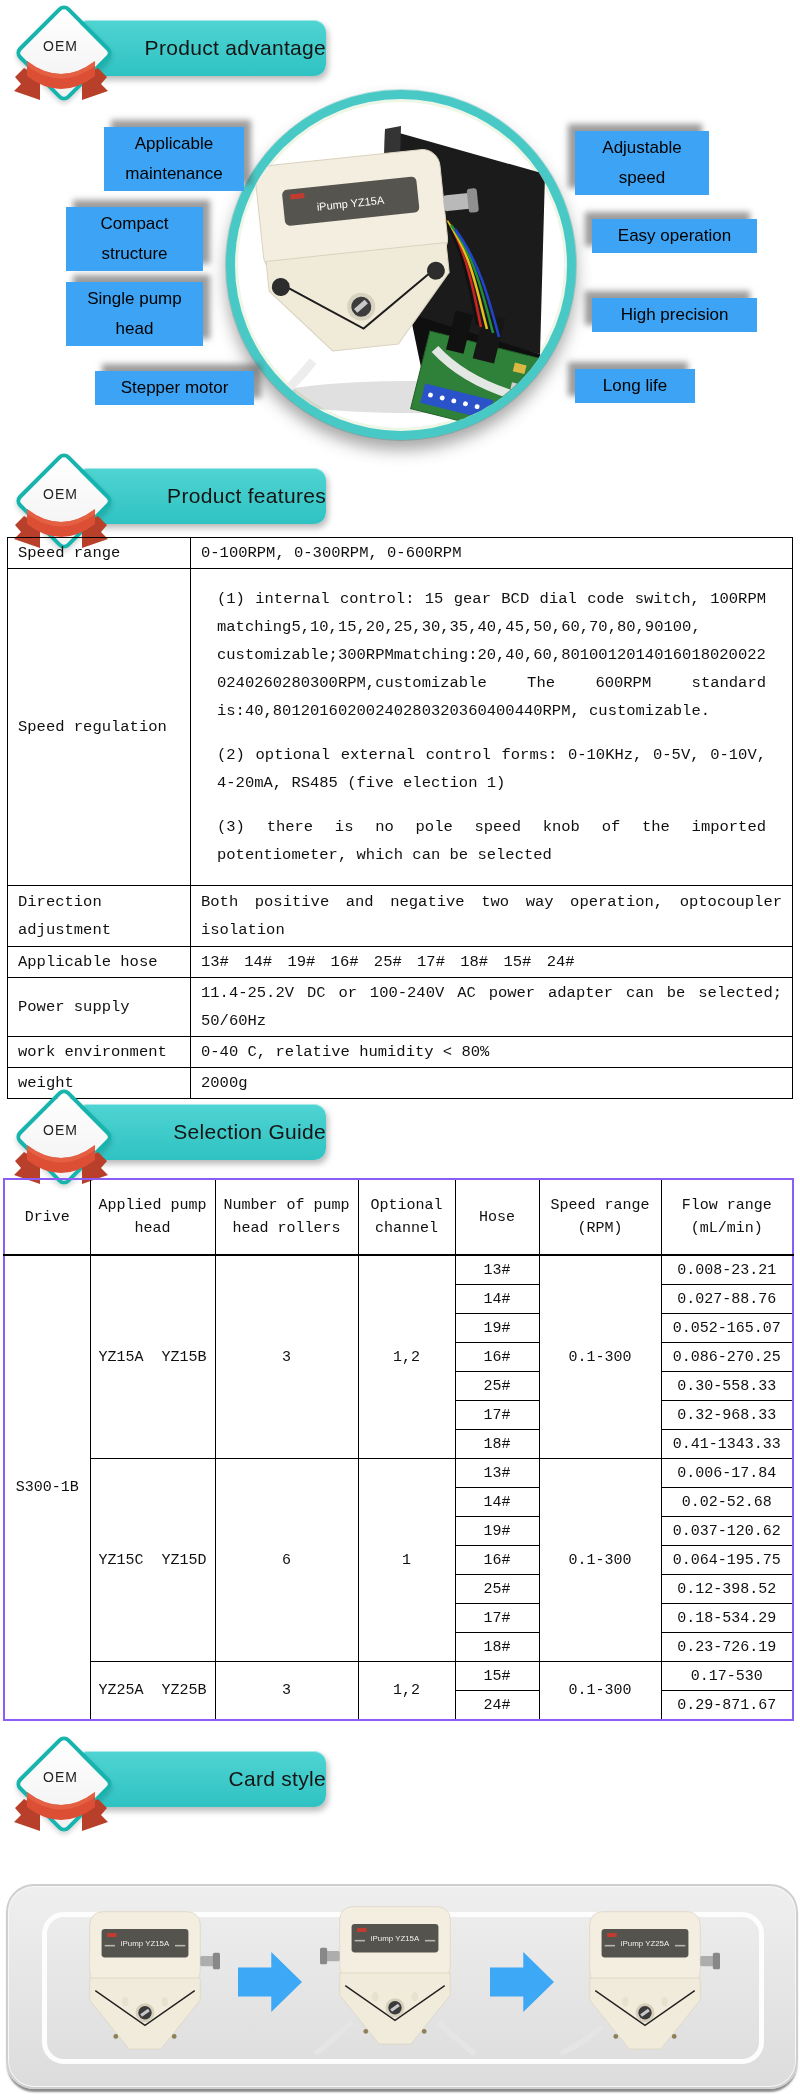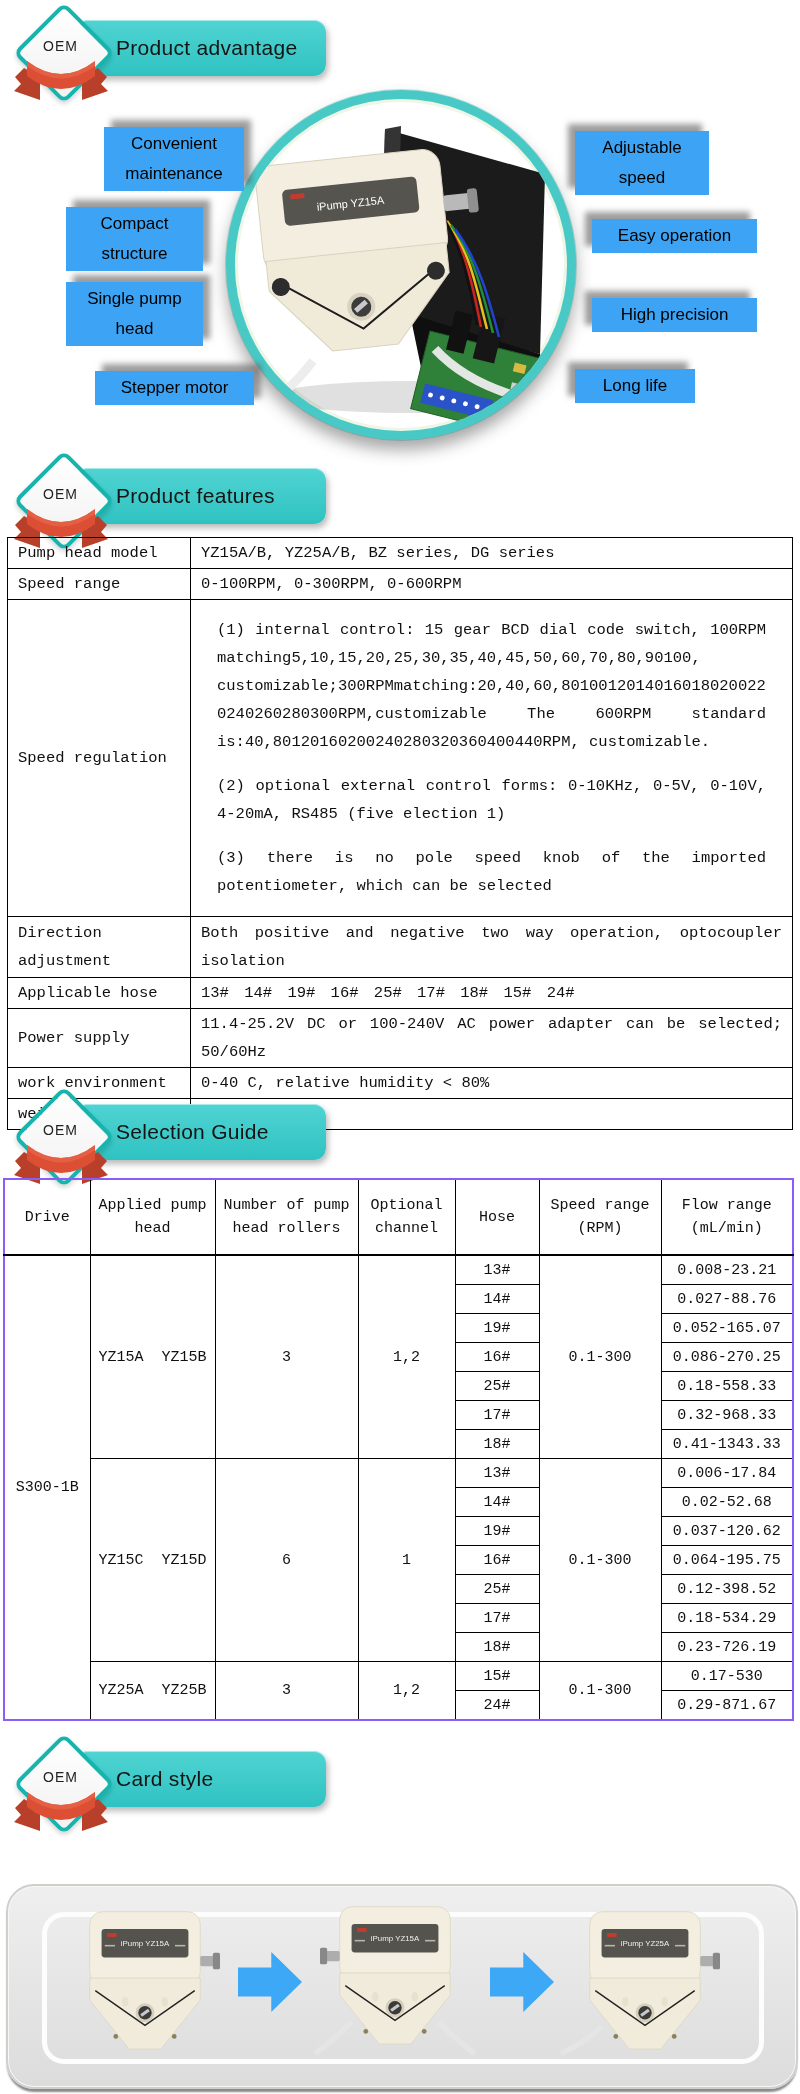--- a/index.html
+++ b/index.html
@@ -5,21 +5,21 @@
   html,body{margin:0;padding:0;background:#fff;}
   #page{position:relative;width:800px;height:2094px;background:#fff;overflow:hidden;
         font-family:"Liberation Sans","DejaVu Sans",sans-serif;}
 
   
   .sec-hdr{position:absolute;left:8px;width:345px;height:115px;}
   .hdr-bar{position:absolute;left:68px;top:18px;width:250px;height:56px;border-radius:12px;
            background:linear-gradient(#4fd4d2,#2fc2c2);
            box-shadow:2px 4px 6px rgba(0,0,0,.28), inset 0 1px 0 rgba(255,255,255,.5);}
   .hdr-title{position:absolute;left:40px;right:0;top:0;height:56px;line-height:56px;
-             text-align:left;font-size:21px;font-weight:500;color:#141414;letter-spacing:.3px;}
+             text-align:right;font-size:21px;font-weight:500;color:#141414;letter-spacing:.3px;}
   .badge{position:absolute;left:0;top:0;width:110px;height:112px;}
   .diamond{position:absolute;left:20px;top:15px;width:64px;height:64px;background:linear-gradient(135deg,#ffffff,#f1f1f1);
            border:4px solid #17b4ae;border-radius:8px;transform:rotate(45deg);
            box-shadow:2px 2px 5px rgba(0,0,0,.18);}
   .badge-label{position:absolute;left:0;top:36px;width:105px;text-align:center;
                font-size:14px;letter-spacing:1px;color:#222;}
   .ribbon{position:absolute;left:6px;top:58px;width:94px;height:42px;}
 
   
   .adv-label{position:absolute;background:#3da4f5;color:#000;text-align:center;
@@ -148,21 +148,21 @@
         <circle cx="14" cy="122" r="9" fill="#2d2d2d"></circle>
         <circle cx="170" cy="122" r="9" fill="#2d2d2d"></circle>
         <rect x="185" y="48" width="28" height="16" rx="3" fill="#b9b9b9"></rect>
         <rect x="209" y="44" width="10" height="24" rx="3" fill="#8f8f8f"></rect>
       </g>
       <path d="M78,262 C58,288 36,306 14,318" stroke="#ececec" stroke-width="9" fill="none" opacity=".95"></path>
       <path d="M200,250 C222,274 256,292 300,302" stroke="#ececec" stroke-width="9" fill="none" opacity=".95"></path>
     </svg>
   </div>
 
-  <div class="adv-label adv-left" style="left:104px;top:127px;width:128px">Convenient maintenance</div>
+  <div class="adv-label adv-left" style="left:104px;top:127px;width:128px">Applicable maintenance</div>
   <div class="adv-label adv-left" style="left:66px;top:282px;width:125px">Single pump head</div>
   <div class="adv-label adv-left" style="left:66px;top:207px;width:125px">Compact structure</div>
   <div class="adv-label adv-left" style="left:95px;top:371px;width:147px">Stepper motor</div>
   <div class="adv-label adv-right" style="left:575px;top:131px;width:122px">Adjustable speed</div>
   <div class="adv-label adv-right" style="left:592px;top:219px;width:153px">Easy operation</div>
   <div class="adv-label adv-right" style="left:592px;top:298px;width:153px">High precision</div>
   <div class="adv-label adv-right" style="left:575px;top:369px;width:108px">Long life</div>
 
   <div class="sec-hdr" style="top:450px">
     <div class="hdr-bar">
@@ -172,24 +172,20 @@
       <div class="diamond"></div>
       <div class="badge-label">OEM</div>
       <svg class="ribbon" viewBox="0 0 94 42">
           <use href="#ribbon-sym"></use>
         </svg>
     </div>
   </div>
 
   <table class="features-table">
     <tbody>
-        <tr class="h30">
-      <td class="flabel">Pump head model</td>
-      <td class="fvalue">YZ15A/B, YZ25A/B, BZ series, DG series</td>
-    </tr>
     <tr class="h30">
       <td class="flabel">Speed range</td>
       <td class="fvalue">0-100RPM, 0-300RPM, 0-600RPM</td>
     </tr>
     <tr class="h252">
       <td class="flabel">Speed regulation</td>
       <td class="fvalue">
         <p>(1) internal control: 15 gear BCD dial code switch, 100RPM matching5,10,15,20,25,30,35,40,45,50,60,70,80,90100, customizable;300RPMmatching:20,40,60,80100120140160180200220240260280300RPM,customizable The 600RPM standard is:40,80120160200240280320360400440RPM, customizable.</p>
         <p>(2) optional external control forms: 0-10KHz, 0-5V, 0-10V, 4-20mA, RS485 (five election 1)</p>
         <p>(3) there is no pole speed knob of the imported potentiometer, which can be selected</p>
@@ -267,21 +263,21 @@
     <tr>
           <td>19#</td>
           <td>0.052-165.07</td>
         </tr>
     <tr>
           <td>16#</td>
           <td>0.086-270.25</td>
         </tr>
     <tr>
           <td>25#</td>
-          <td>0.18-558.33</td>
+          <td>0.30-558.33</td>
         </tr>
     <tr>
           <td>17#</td>
           <td>0.32-968.33</td>
         </tr>
     <tr>
           <td>18#</td>
           <td>0.41-1343.33</td>
         </tr>
     <tr>

